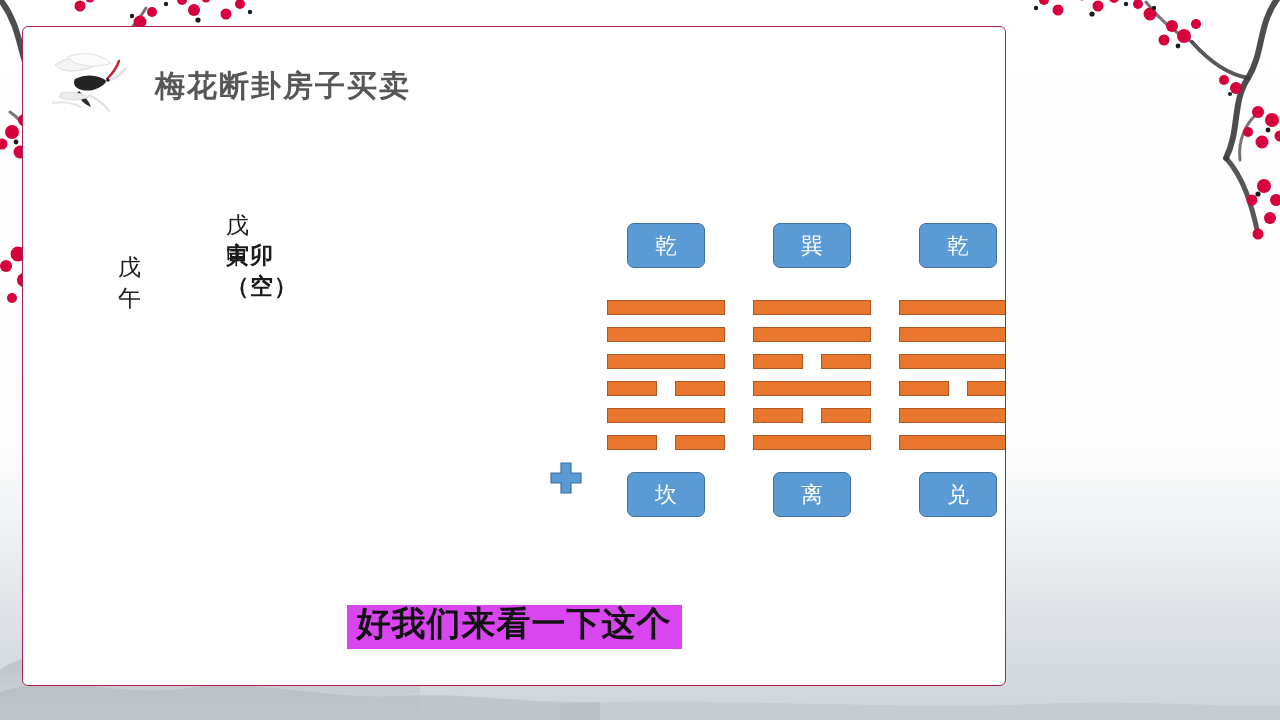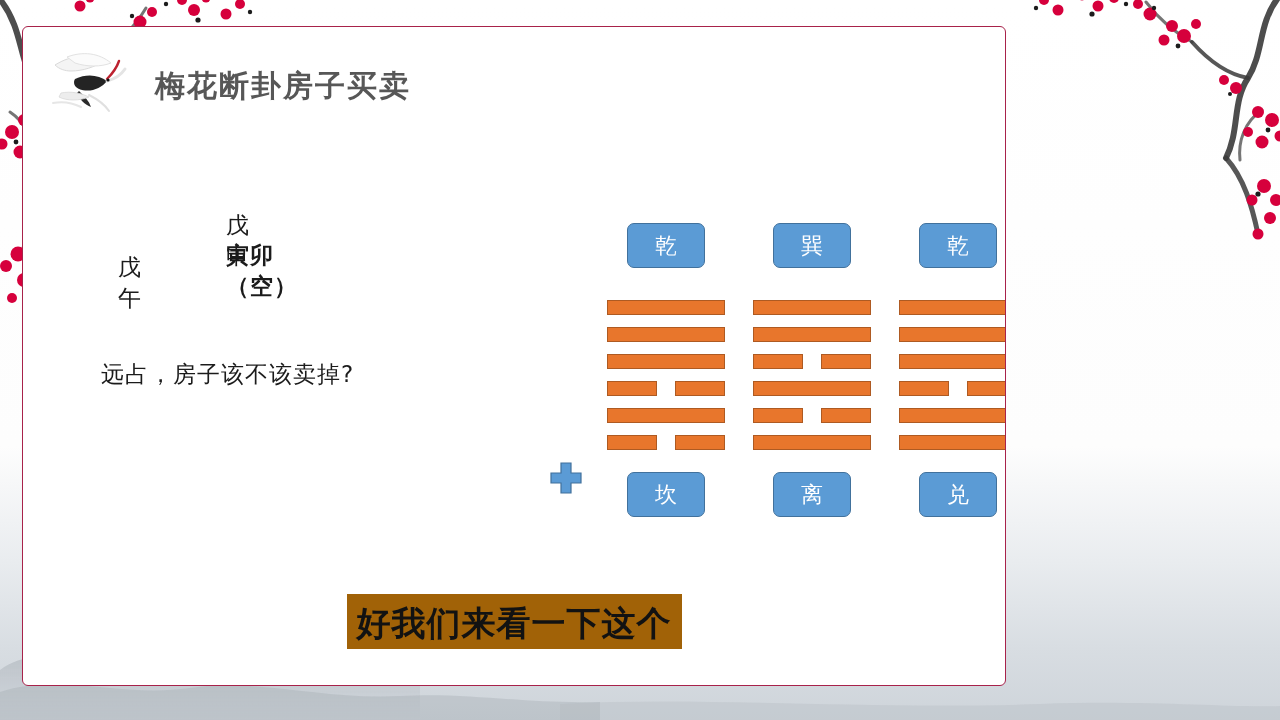--- a/index.html
+++ b/index.html
@@ -175,26 +175,26 @@
   .subtitle-wrap {
     position: absolute;
     left: 0;
     right: 0;
     bottom: 36px;
     display: flex;
     justify-content: center;
     pointer-events: none;
   }
   .subtitle {
-    background: #a16207;
+    background: #d946ef;
     color: #121212;
     font-size: 34px;
     font-weight: 700;
     letter-spacing: 1px;
-    padding: 11px 10px 7px 10px;
+    padding: 0 10px 7px 10px;
     line-height: 1.08;
     font-family: "DejaVu Sans", "Liberation Sans", sans-serif;
   }
 </style>
 </head>
 <body>
 
 <div id="stage">
 
   <svg class="ink-wash" viewBox="0 0 1280 120" preserveAspectRatio="none">
@@ -324,21 +324,20 @@
       </svg>
       <div class="title">梅花断卦房子买卖</div>
     </div>
 
     <div class="ganzhi-row">
       <span class="gz-1">戊午</span>
       <span class="gz-2">戊申</span>
       <span class="gz-3">寅卯（空）</span>
     </div>
 
-    <div class="question">远占，房子该不该卖掉?</div>
 
     <div class="hex-area">
 
       <svg class="marker" viewBox="0 0 34 34">
         <path d="M12,2 H22 V12 H32 V22 H22 V32 H12 V22 H2 V12 H12 Z" fill="#5b9bd5" stroke="#41719c" stroke-width="1.2"></path>
       </svg>
 
       <div class="hex-col c0">
         <div class="trigram-label label-top">乾</div>
         <div class="lines">

